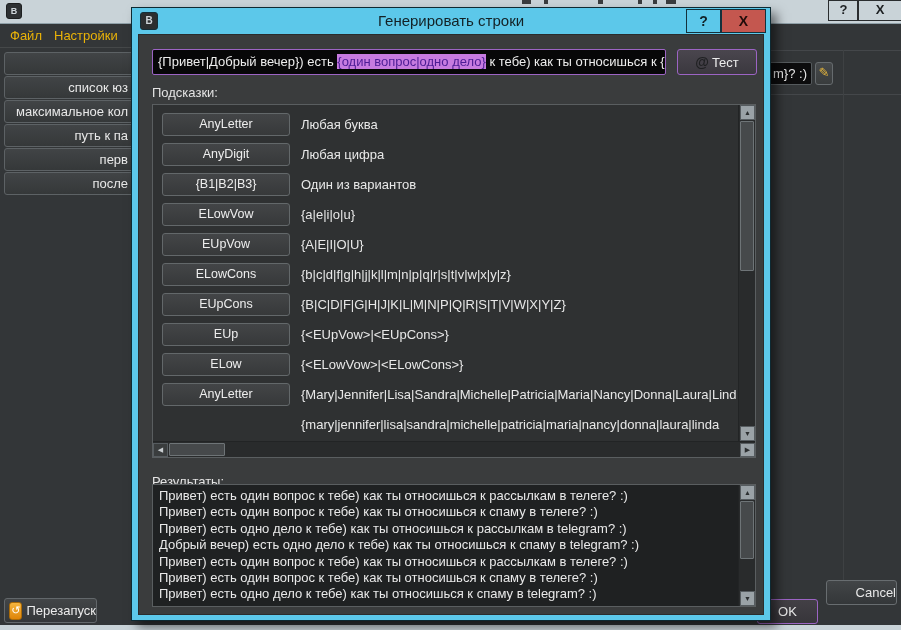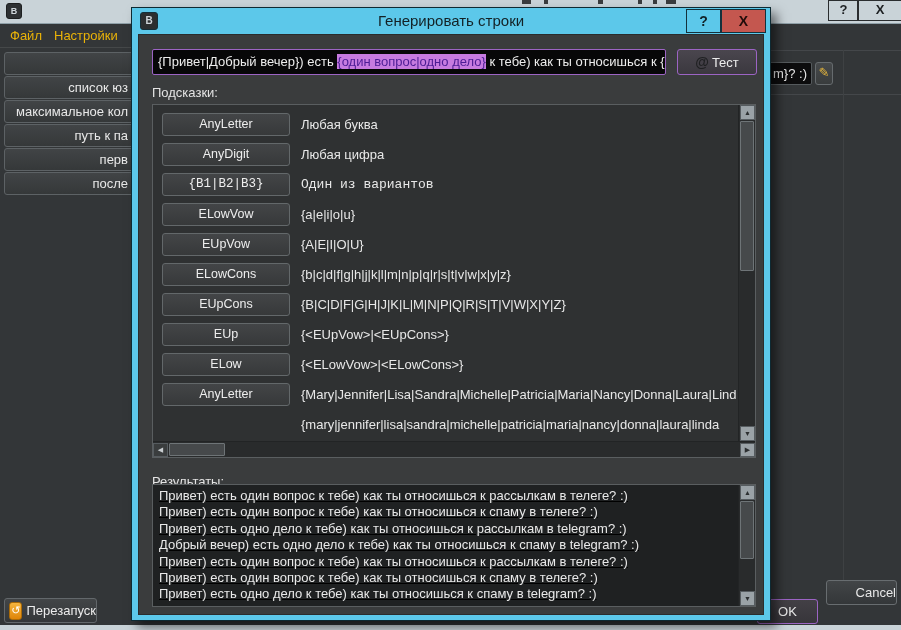--- a/index.html
+++ b/index.html
@@ -49,21 +49,21 @@
   .sb-arrow{position:absolute;left:1px;width:15px;height:15px;background:#9aa2a7;border:1px solid #565c60;box-sizing:border-box;color:#2c2f31;font-size:7px;line-height:13px;text-align:center;}
   .sb-up{top:0;}
   .sb-down{bottom:0;}
   .sb-thumb{position:absolute;left:1px;width:14px;background:#46494b;border:1px solid #6e7477;border-radius:1px;box-sizing:border-box;}
   .hscroll{position:absolute;left:0;right:0;bottom:0;height:16px;background:#292b2c;border-top:1px solid #222425;box-sizing:border-box;}
   .hsb-arrow{position:absolute;top:1px;width:15px;height:14px;box-sizing:border-box;font-size:7px;line-height:12px;text-align:center;border:1px solid #565c60;}
   .hsb-left{left:0;background:#3a3d3e;color:#c8cdd0;}
   .hsb-right{right:0;background:#9aa2a7;color:#2c2f31;}
   .hsb-thumb{position:absolute;left:16px;top:1px;width:56px;height:13px;background:#46494b;border:1px solid #6e7477;border-radius:1px;box-sizing:border-box;}
   .results-panel{position:absolute;left:13px;top:449px;width:604px;height:123px;background:#1f2122;border:1px solid #5a5e60;box-sizing:border-box;}
-  .results-lines{position:absolute;left:0;top:0;right:17px;bottom:0;overflow:hidden;padding:3px 0 0 6px;text-decoration:underline;}
+  .results-lines{position:absolute;left:0;top:0;right:17px;bottom:0;overflow:hidden;padding:3px 0 0 6px;}
   .res-line{font-size:13px;line-height:16.4px;color:#e9e9e9;white-space:nowrap;}
 </style>
 </head>
 <body>
 
 <div class="root">
 
   <div class="win-titlebar">
     <div class="win-icon">B</div>
     <div class="tfrag" style="left:522px;width:9px;"></div>
@@ -133,21 +133,21 @@
       <div class="hints-panel">
         <div class="hints-rows">
           <div class="hint-row" style="top:8px;">
               <div class="hint-btn">AnyLetter</div>
               <div class="hint-desc">Любая буква</div>
             </div>
           <div class="hint-row" style="top:38px;">
               <div class="hint-btn">AnyDigit</div>
               <div class="hint-desc">Любая цифра</div>
             </div>
-          <div class="hint-row" style="top:68px;font-family:Liberation Mono, monospace;">
+          <div class="hint-row" style="top:68px;">
               <div class="hint-btn">{B1|B2|B3}</div>
               <div class="hint-desc">Один из вариантов</div>
             </div>
           <div class="hint-row" style="top:98px;">
               <div class="hint-btn">ELowVow</div>
               <div class="hint-desc">{a|e|i|o|u}</div>
             </div>
           <div class="hint-row" style="top:128px;">
               <div class="hint-btn">EUpVow</div>
               <div class="hint-desc">{A|E|I|O|U}</div>

